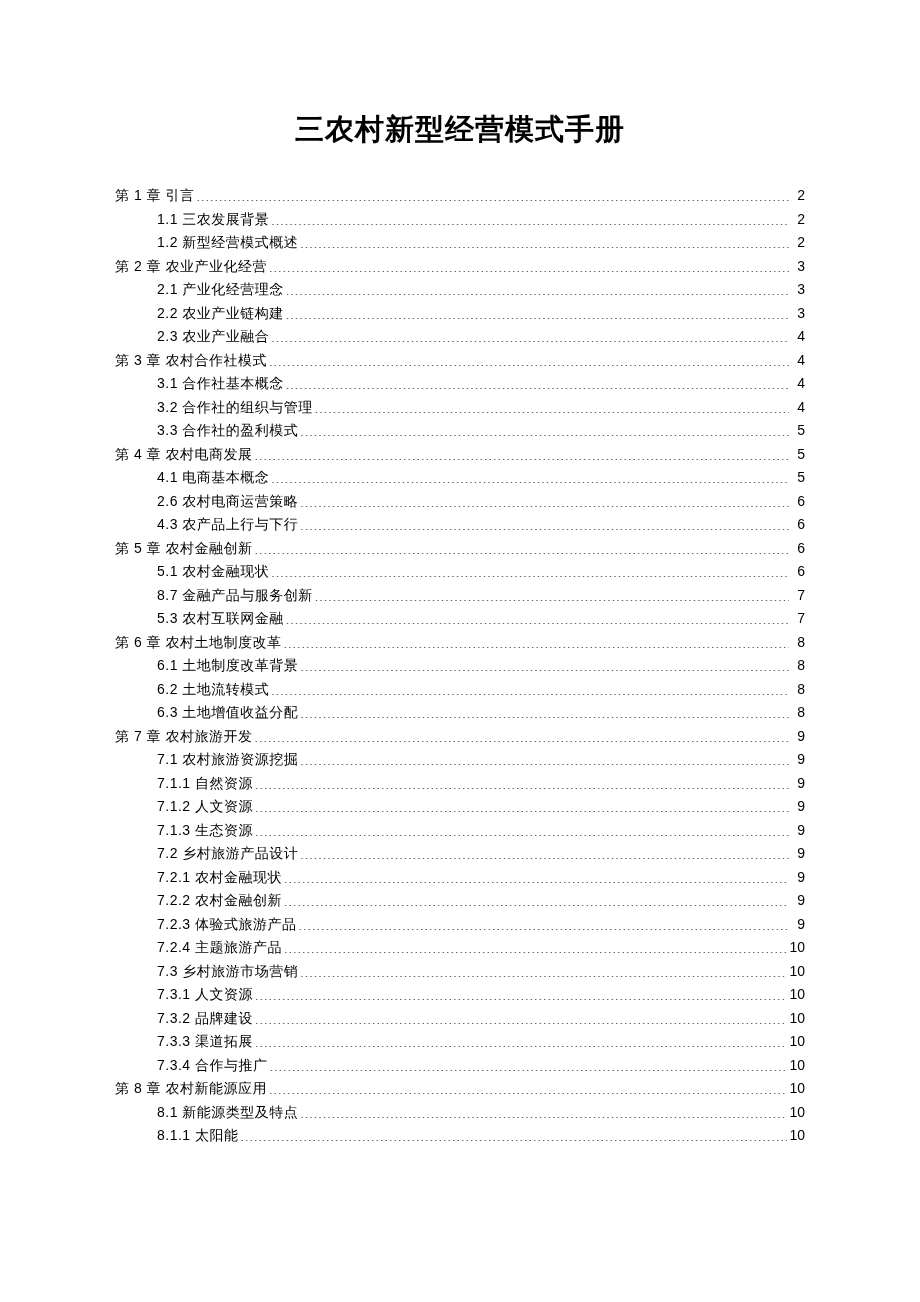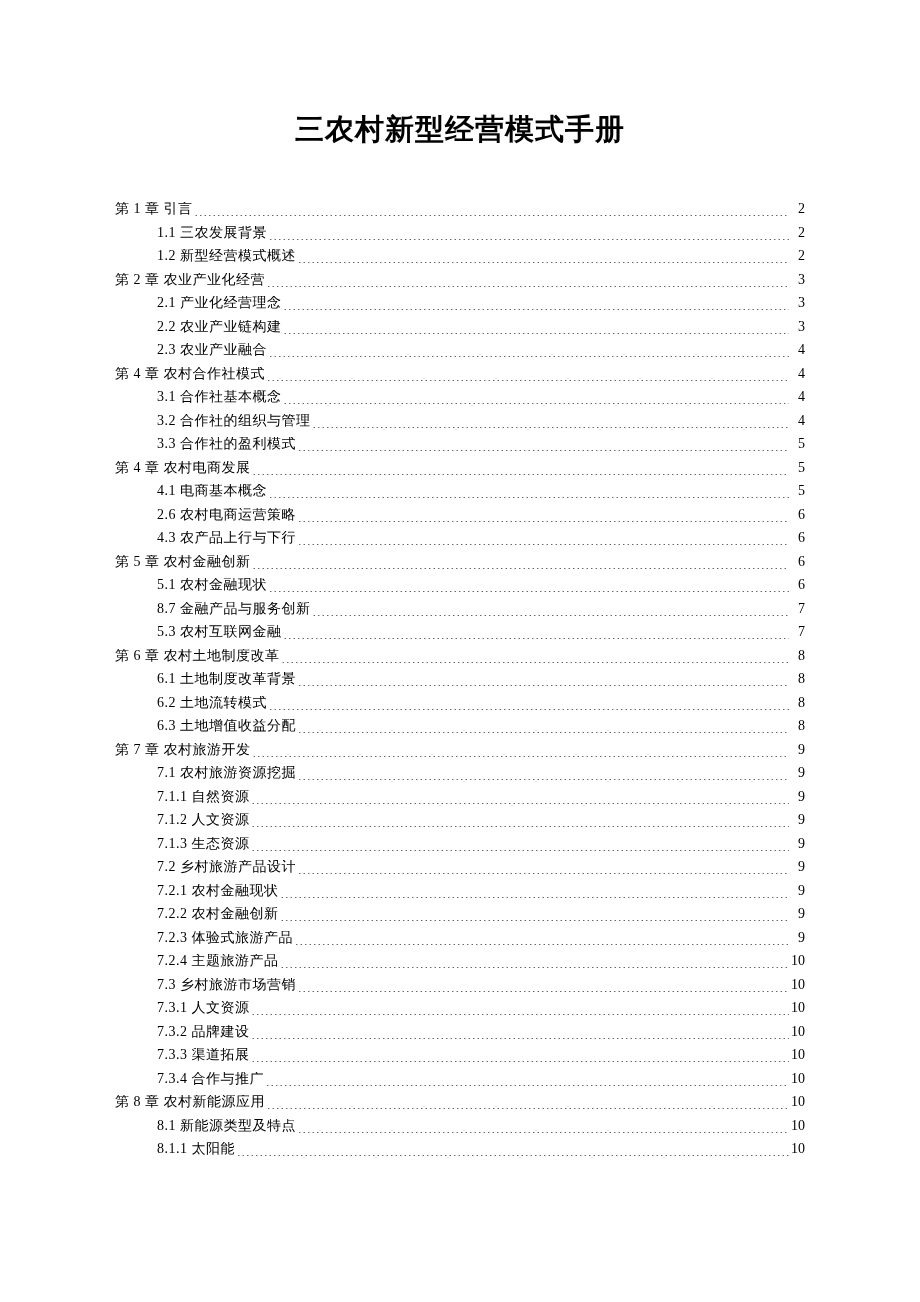--- a/index.html
+++ b/index.html
@@ -13,34 +13,34 @@
       width: 920px;
       margin: 0 auto;
       padding: 110px 115px 60px 115px;
       color: #000;
     }
     .title {
       font-family: "SimSun", "宋体", serif;
       font-size: 29px;
       font-weight: bold;
       text-align: center;
-      margin-bottom: 52px;
+      margin-bottom: 38px;
       letter-spacing: 1px;
     }
     .toc {
       font-size: 14px;
       line-height: 1;
     }
     .toc-entry {
       display: flex;
-      align-items: flex-end;
+      align-items: center;
       white-space: nowrap;
       overflow: hidden;
       margin-bottom: 9.5px;
-      font-family: Liberation Serif, serif;
+      font-family: Liberation Sans, sans-serif;
     }
     .toc-level-0 {
       padding-left: 0;
     }
     .toc-level-1 {
       padding-left: 42px;
     }
     .toc-label {
       letter-spacing: 0.5px;
     }
@@ -102,21 +102,21 @@
       <span class="toc-label">2.2 农业产业链构建</span>
       <span class="toc-dots"></span>
       <span class="toc-page">3</span>
     </div>
     <div class="toc-entry toc-level-1">
       <span class="toc-label">2.3 农业产业融合</span>
       <span class="toc-dots"></span>
       <span class="toc-page">4</span>
     </div>
     <div class="toc-entry toc-level-0">
-      <span class="toc-label">第 4 章  农村合作社模式</span>
+      <span class="toc-label">第 3 章  农村合作社模式</span>
       <span class="toc-dots"></span>
       <span class="toc-page">4</span>
     </div>
     <div class="toc-entry toc-level-1">
       <span class="toc-label">3.1 合作社基本概念</span>
       <span class="toc-dots"></span>
       <span class="toc-page">4</span>
     </div>
     <div class="toc-entry toc-level-1">
       <span class="toc-label">3.2 合作社的组织与管理</span>

